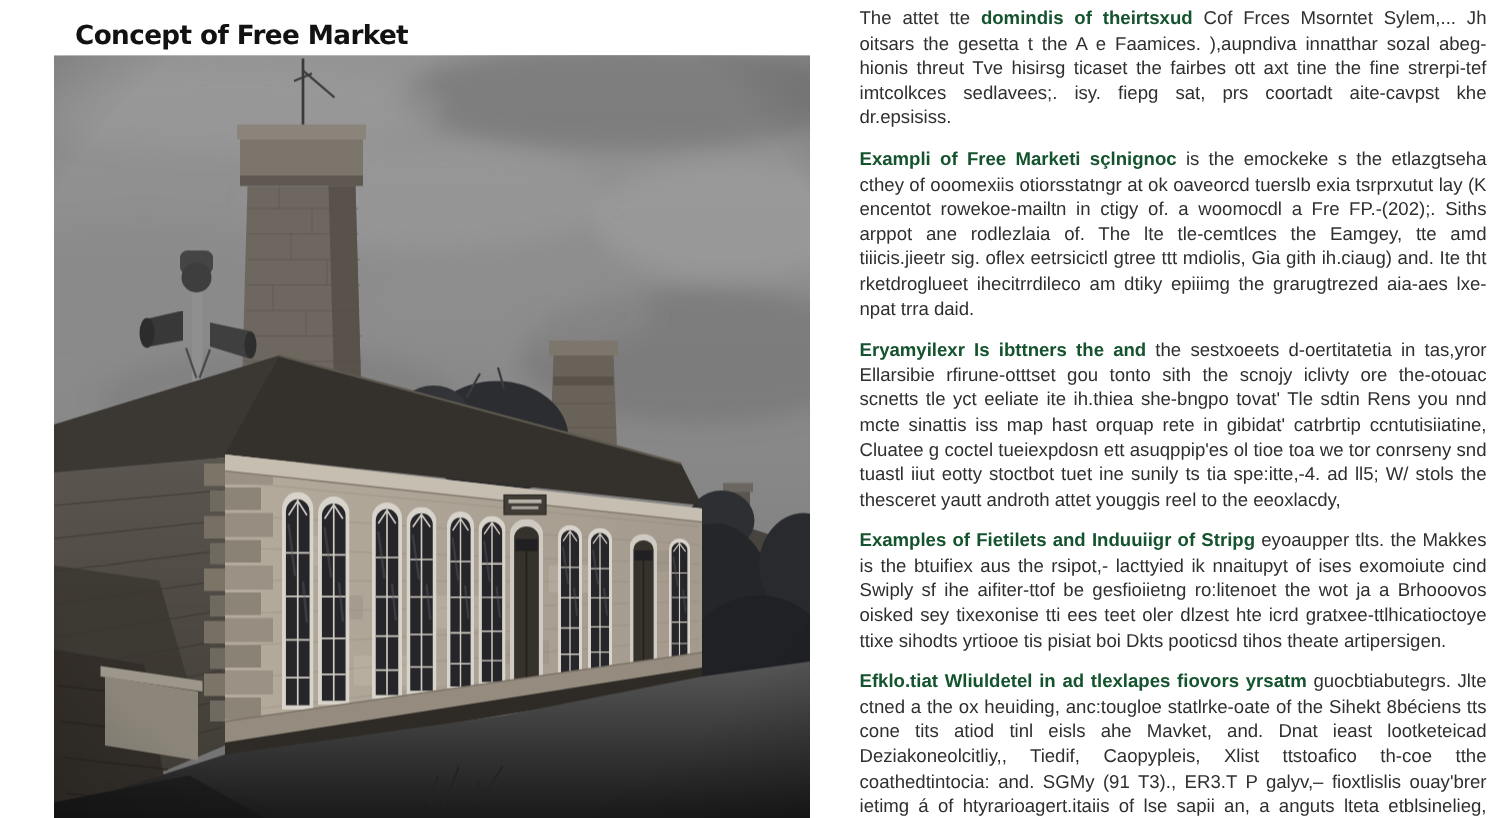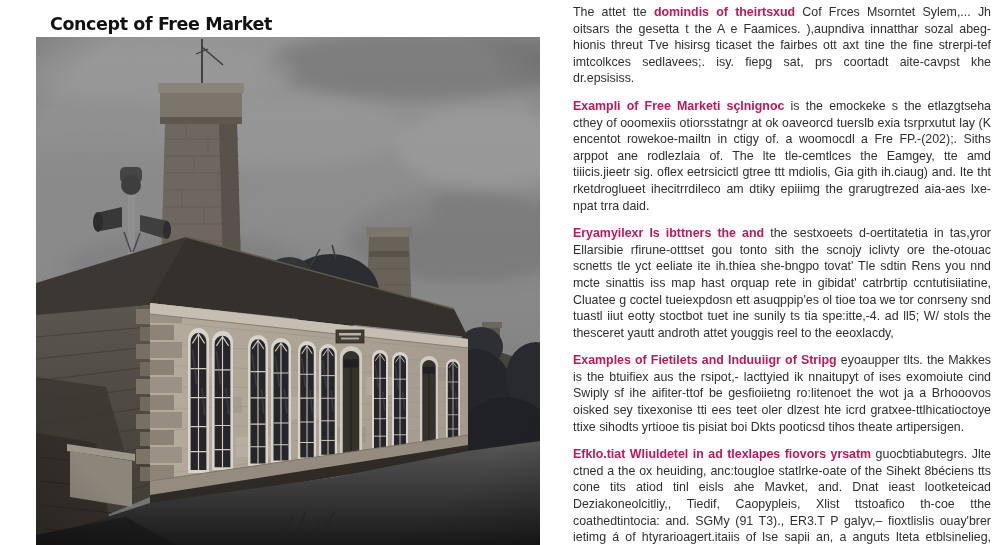--- a/index.html
+++ b/index.html
@@ -16,21 +16,21 @@
   .photo {
     position:absolute; left:36px; top:37px; width:504px; height:508px; margin:0;
     background:#8a8a8a;
   }
   .photo svg { display:block; width:100%; height:100%; }
   .article {
     position:absolute; left:573px; top:4px; width:418px;
     color:#2f2f2f; font-size:12.4px; line-height:16.6px; text-align:justify;
   }
   .article p { margin:0 0 11px 0; }
-  .article b { color:#be185d; }
+  .article b { color:#14532d; }
 </style>
 </head>
 <body>
 
 <h1 class="page-title">Concept of Free Market</h1>
 
 <figure class="photo">
   <svg viewBox="0 0 504 508" xmlns="http://www.w3.org/2000/svg">
     <defs>
       <linearGradient id="skyG" x1="0" y1="0" x2="0" y2="1">

